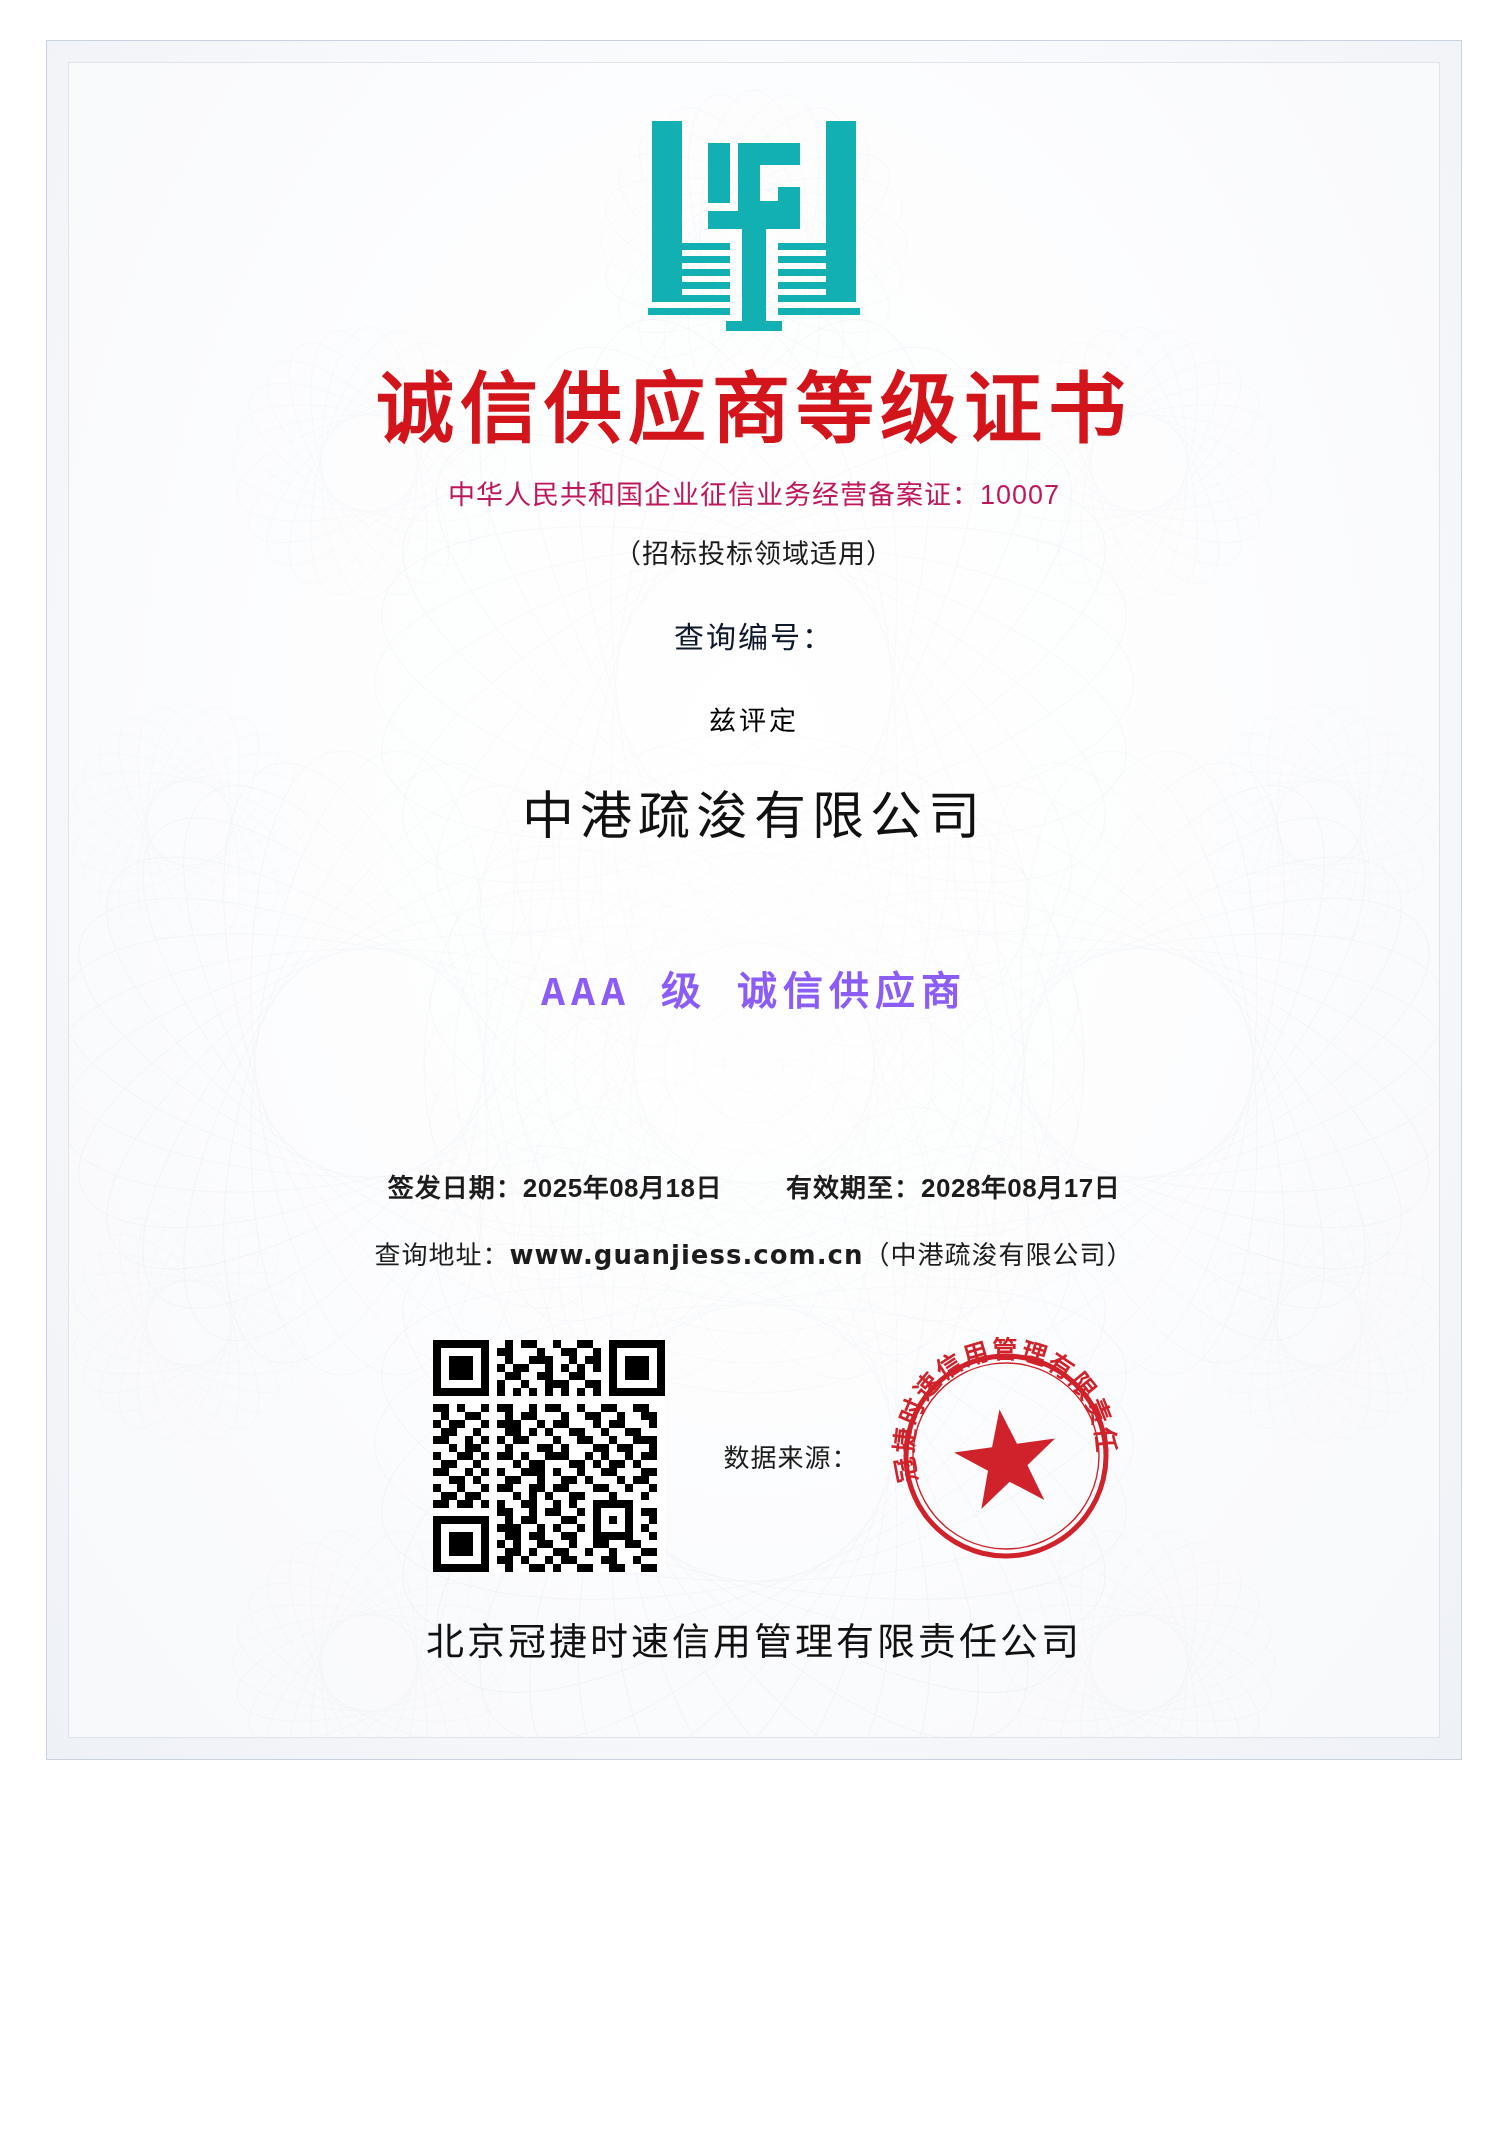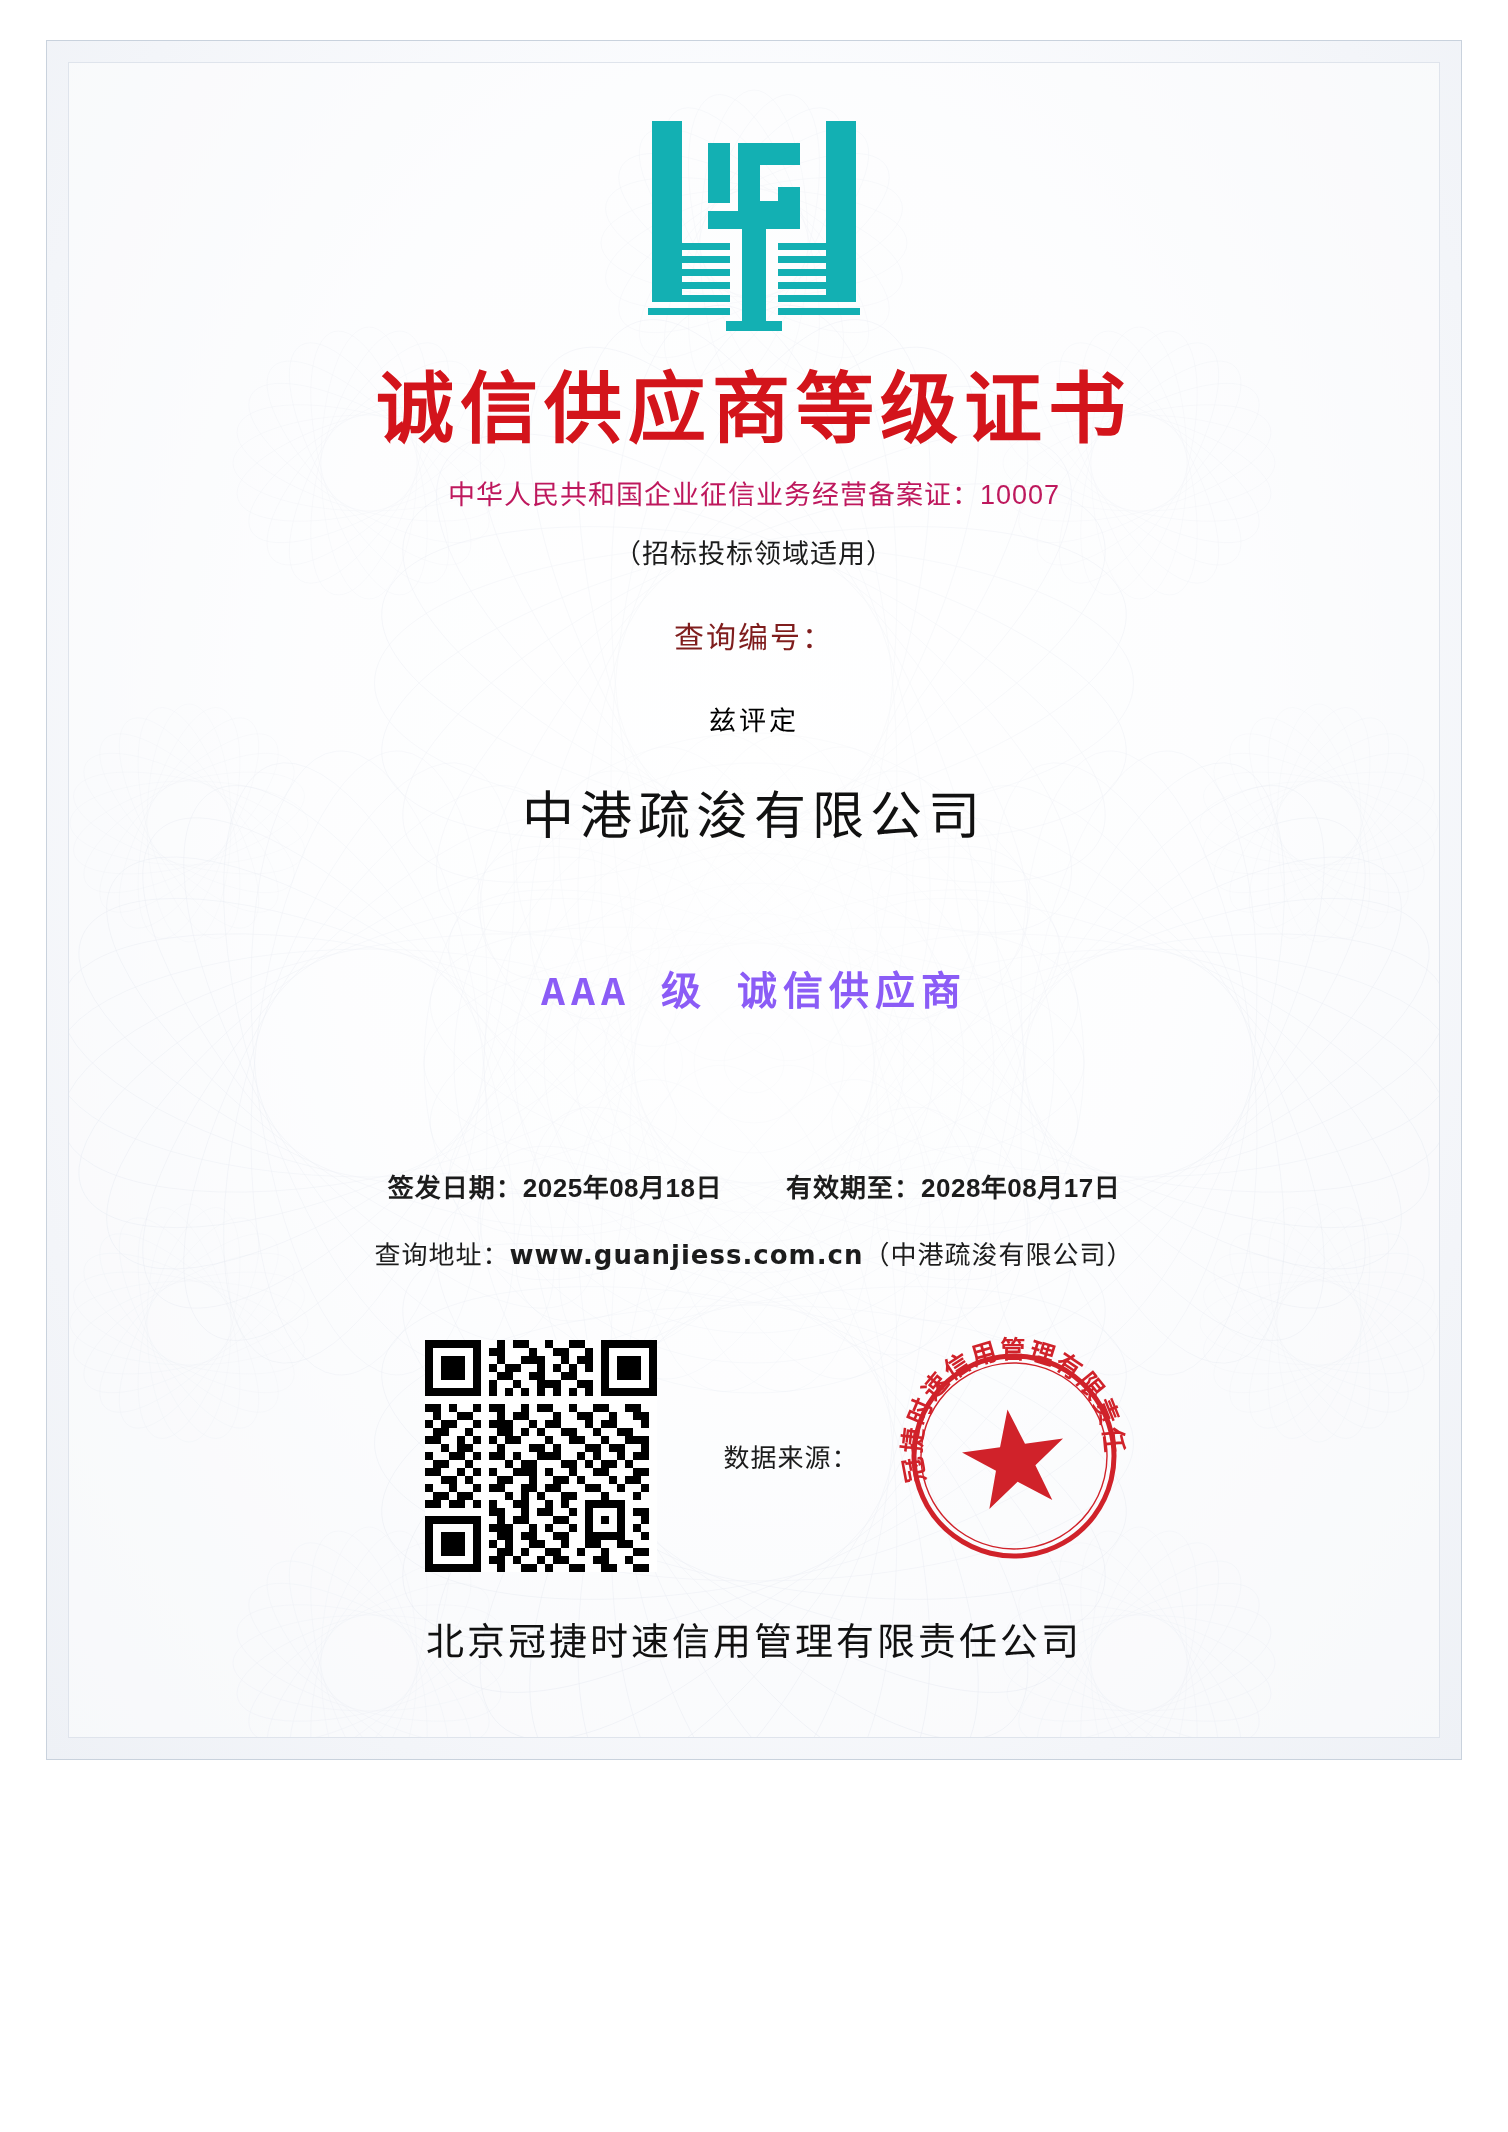--- a/index.html
+++ b/index.html
@@ -105,21 +105,21 @@
   }
 
   .query-row {
     margin-top: 42px;
     display: flex;
     align-items: baseline;
     white-space: nowrap;
   }
   .query-label {
     font-size: 30px;
-    color: #7f1d1d;
+    color: #0f172a;
     letter-spacing: 2px;
   }
   .query-value {
     font-family: "DejaVu Serif", "Liberation Serif", serif;
     font-size: 33px;
     font-weight: bold;
     color: #111111;
     letter-spacing: 0.5px;
     margin-left: 8px;
   }
@@ -176,21 +176,21 @@
     letter-spacing: 1px;
   }
 
   
   .bottom-block {
     margin-top: 56px;
     width: 100%;
     display: flex;
     align-items: center;
     justify-content: center;
-    gap: 8px;
+    gap: 0px;
   }
 
   .qr {
     width: 232px;
     height: 232px;
     margin-left: 60px;
     image-rendering: pixelated;
   }
 
   .source-label {

